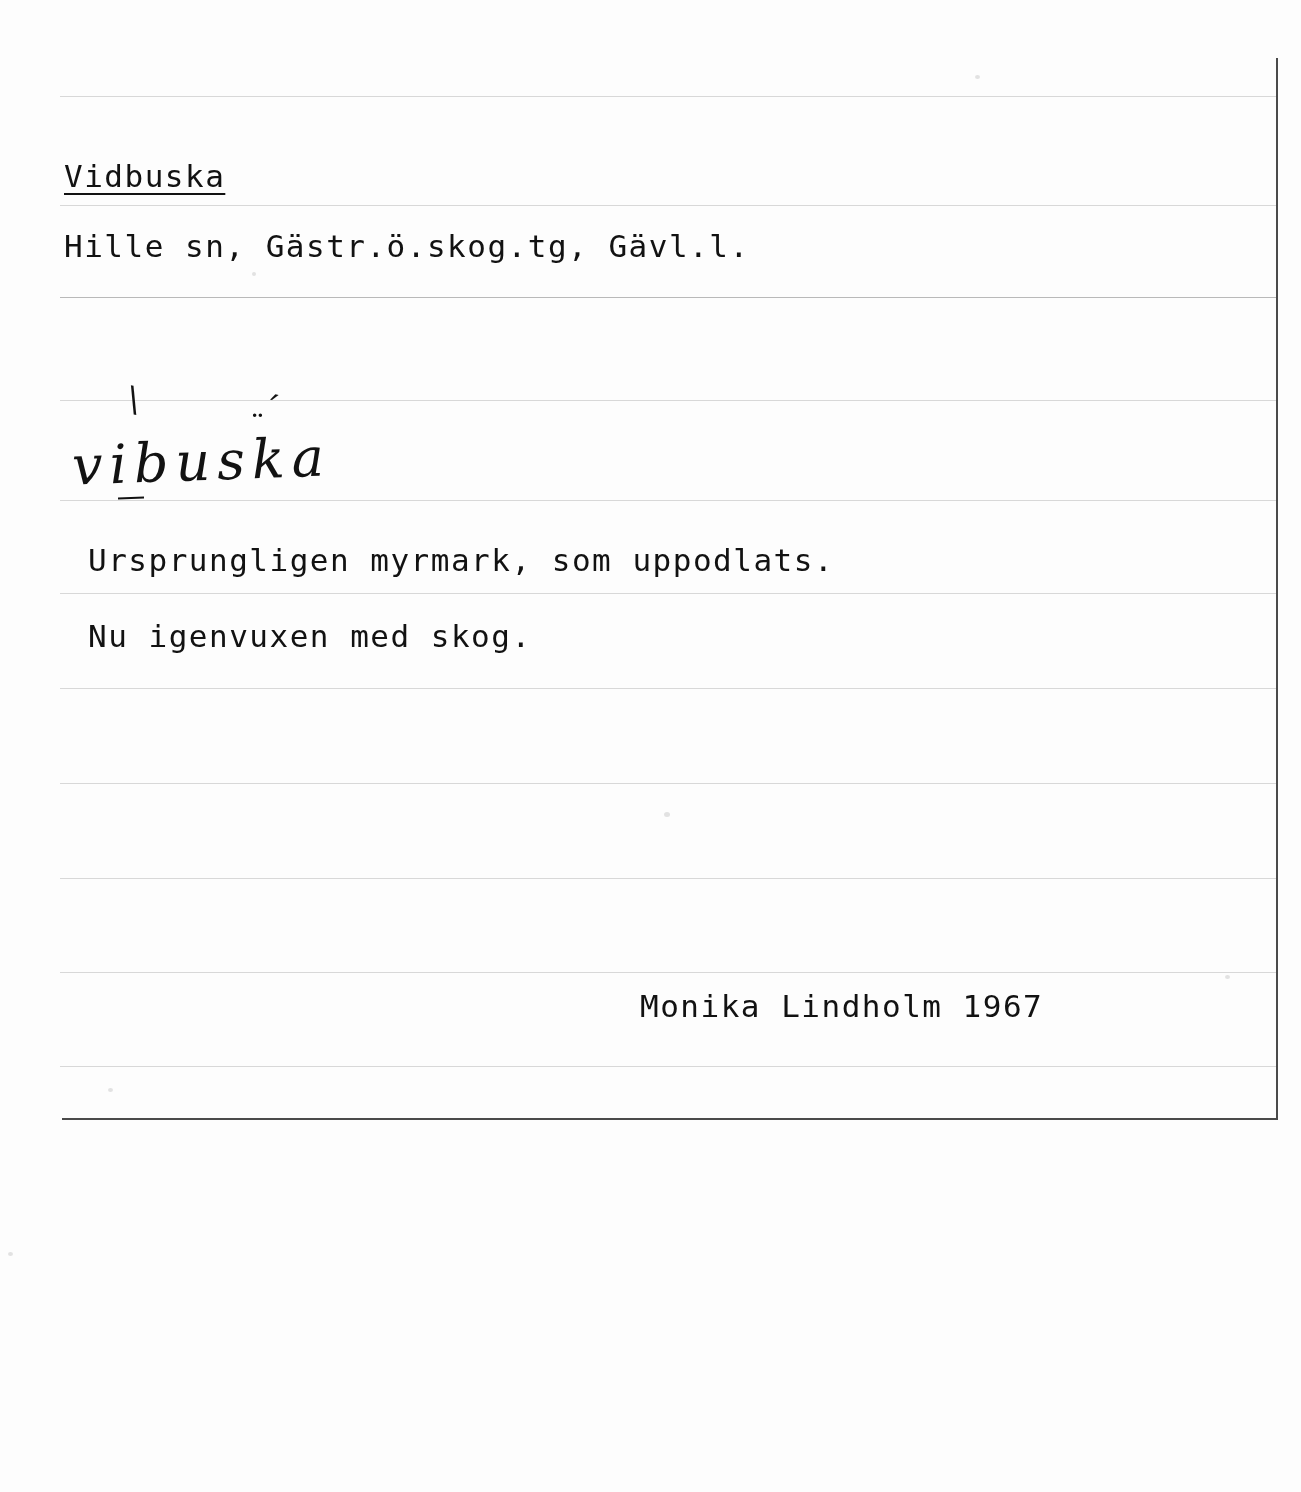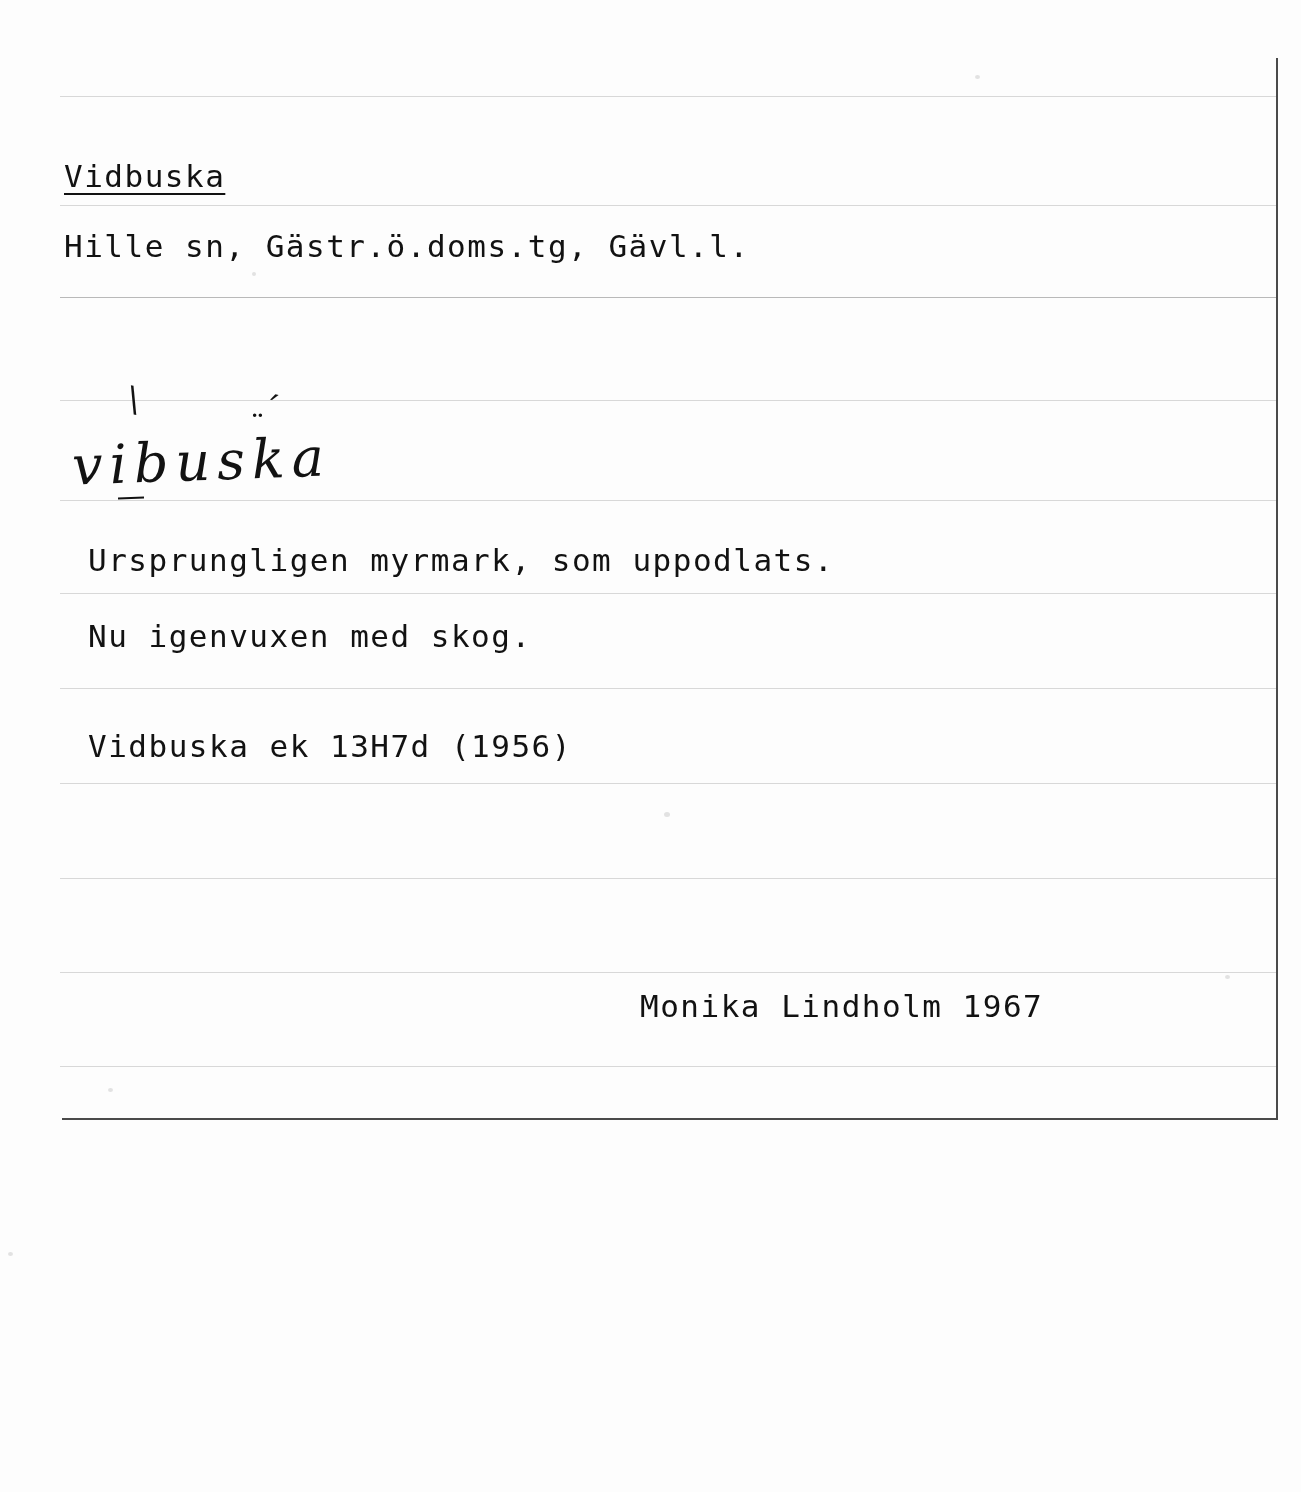--- a/index.html
+++ b/index.html
@@ -115,32 +115,31 @@
   <div class="rule" style="top:783px; width:1216px;"></div>
   <div class="rule" style="top:878px; width:1216px;"></div>
   <div class="rule" style="top:972px; width:1216px;"></div>
   <div class="rule" style="top:1066px; width:1216px;"></div>
 
   <div class="card-right-border"></div>
   <div class="card-bottom-border"></div>
 
   <div class="typed headword" style="left:64px; top:158px;">Vidbuska</div>
 
-  <div class="typed" style="left:64px; top:228px;">Hille sn, Gästr.ö.doms.tg, Gävl.l.</div>
+  <div class="typed" style="left:64px; top:228px;">Hille sn, Gästr.ö.skog.tg, Gävl.l.</div>
 
   <div class="handwritten" style="left:72px; top:430px;">vibuska</div>
   <div class="hw-mark" style="left:128px; top:382px; transform:rotate(12deg);">\</div>
   <div class="hw-mark" style="left:262px; top:392px; transform:rotate(10deg);">´</div>
   <div class="hw-mark" style="left:250px; top:412px; font-size:30px;">¨</div>
   <div class="hw-underline" style="left:118px; top:497px;"></div>
 
   <div class="typed" style="left:88px; top:618px;">Nu igenvuxen med skog.</div>
   <div class="typed" style="left:88px; top:542px;">Ursprungligen myrmark, som uppodlats.</div>
 
-  <div class="typed" style="left:88px; top:728px;">Vidbuska ek 13H7d (1956)</div>
 
   <div class="typed" style="left:640px; top:988px;">Monika Lindholm 1967</div>
 
   <div class="speck" style="left:975px; top:75px; width:5px; height:4px;"></div>
   <div class="speck" style="left:664px; top:812px; width:6px; height:5px;"></div>
   <div class="speck" style="left:1225px; top:975px; width:5px; height:4px;"></div>
   <div class="speck" style="left:108px; top:1088px; width:5px; height:4px;"></div>
   <div class="speck" style="left:8px; top:1252px; width:5px; height:4px;"></div>
   <div class="speck" style="left:252px; top:272px; width:4px; height:4px;"></div>
 </div>

